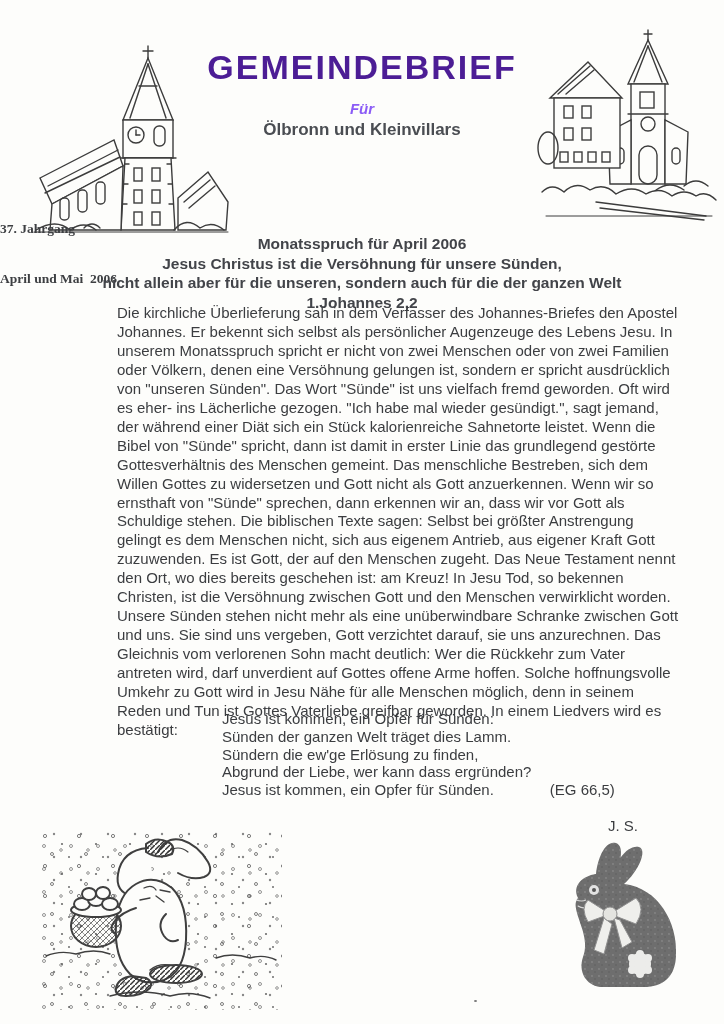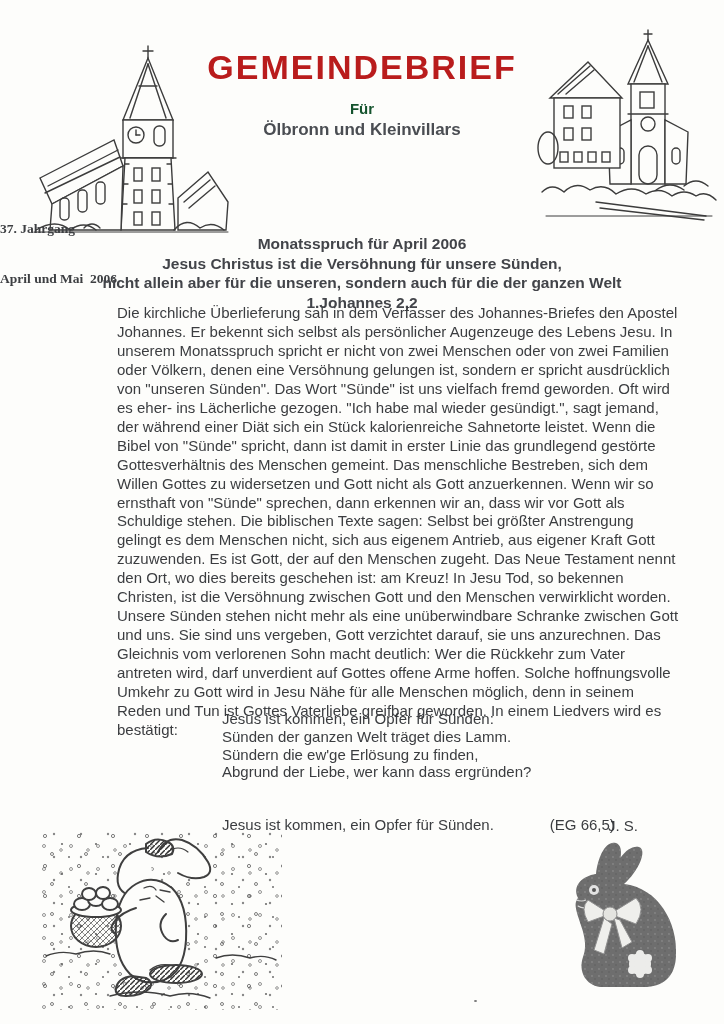--- a/index.html
+++ b/index.html
@@ -8,24 +8,24 @@
     background:#fdfdfb;overflow:hidden;
     font-family:"Liberation Sans","DejaVu Sans",sans-serif;
     color:#3b3d40;
   }
   
   .church{position:absolute;}
   .church-left{left:26px;top:40px;}
   .church-right{left:536px;top:20px;}
   .masthead{position:absolute;left:160px;right:160px;top:50px;text-align:center;}
   .masthead .title{
-    font-size:34px;font-weight:bold;letter-spacing:2px;color:#b91c1c;
+    font-size:34px;font-weight:bold;letter-spacing:2px;color:#4c1d95;
     line-height:1.05;
   }
-  .masthead .sub1{font-size:15px;font-weight:bold;color:#14532d;margin-top:14px;}
+  .masthead .sub1{font-size:15px;font-weight:bold;color:#8b5cf6;margin-top:14px;font-style:italic;}
   .masthead .sub2{font-size:17px;font-weight:bold;color:#4a4d52;margin-top:3px;}
   .volume{
     position:absolute;left:0;right:0;top:187px;text-align:left;
     font-family:"Liberation Serif","DejaVu Serif",serif;
     font-weight:bold;font-size:13.5px;color:#3d3f42;line-height:1.25;
     white-space:pre-wrap;
   }
   .spruch{
     position:absolute;left:40px;right:40px;top:235px;text-align:center;
     font-weight:bold;font-size:15.5px;color:#424449;line-height:1.2;
@@ -34,21 +34,21 @@
   .article{
     position:absolute;left:92px;top:304px;width:562px;
     font-size:15px;line-height:18.95px;color:#3b3d40;
     text-align:left;
     margin-left:25px;
   }
   .poem{
     position:absolute;left:222px;top:710px;
     font-size:15px;line-height:17.8px;color:#3b3d40;
   }
-  .poem-lastline{display:flex;align-items:center;margin-top:35px;}
+  .poem-lastline{display:flex;align-items:center;}
   .hymn-ref{margin-left:56px;}
   .signature{
     position:absolute;left:608px;top:817px;font-size:15px;color:#3b3d40;
   }
   .illu{position:absolute;}
   .illu-bunny{left:40px;top:830px;}
   .illu-choc{left:548px;top:834px;}
   .speck{position:absolute;left:474px;top:1000px;width:3px;height:2px;background:#777;border-radius:50%;}
 </style>
 </head>

